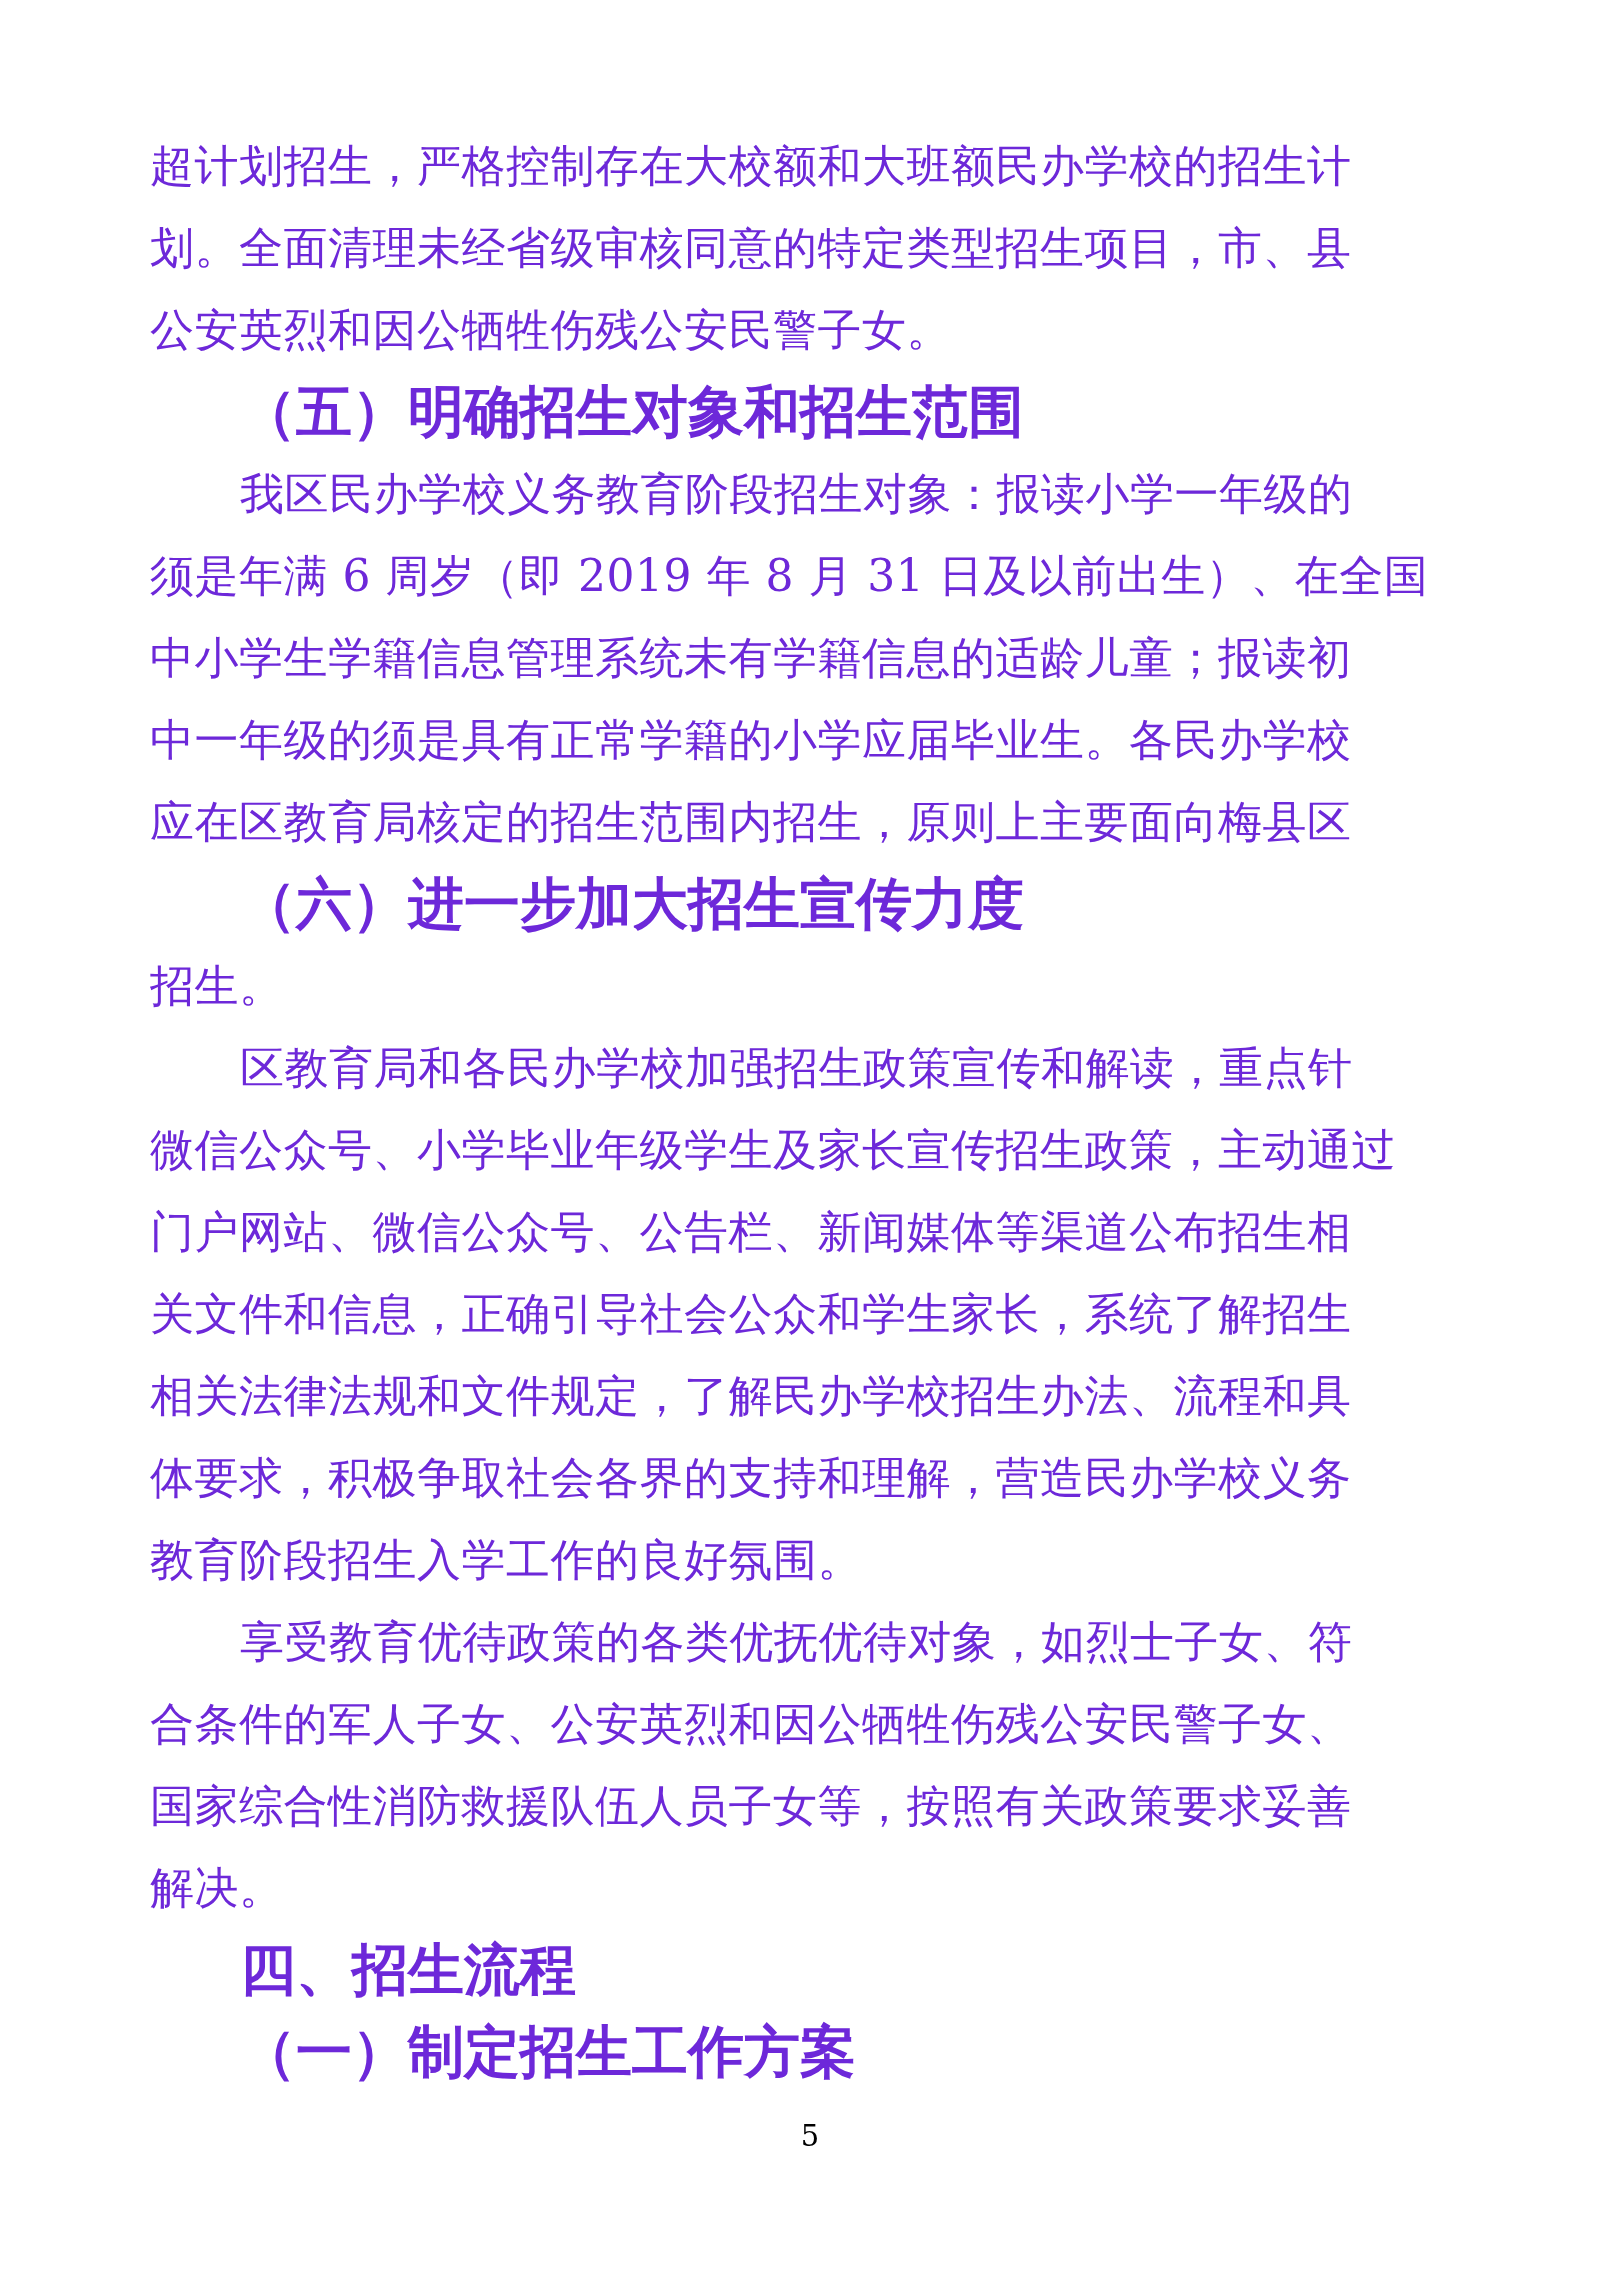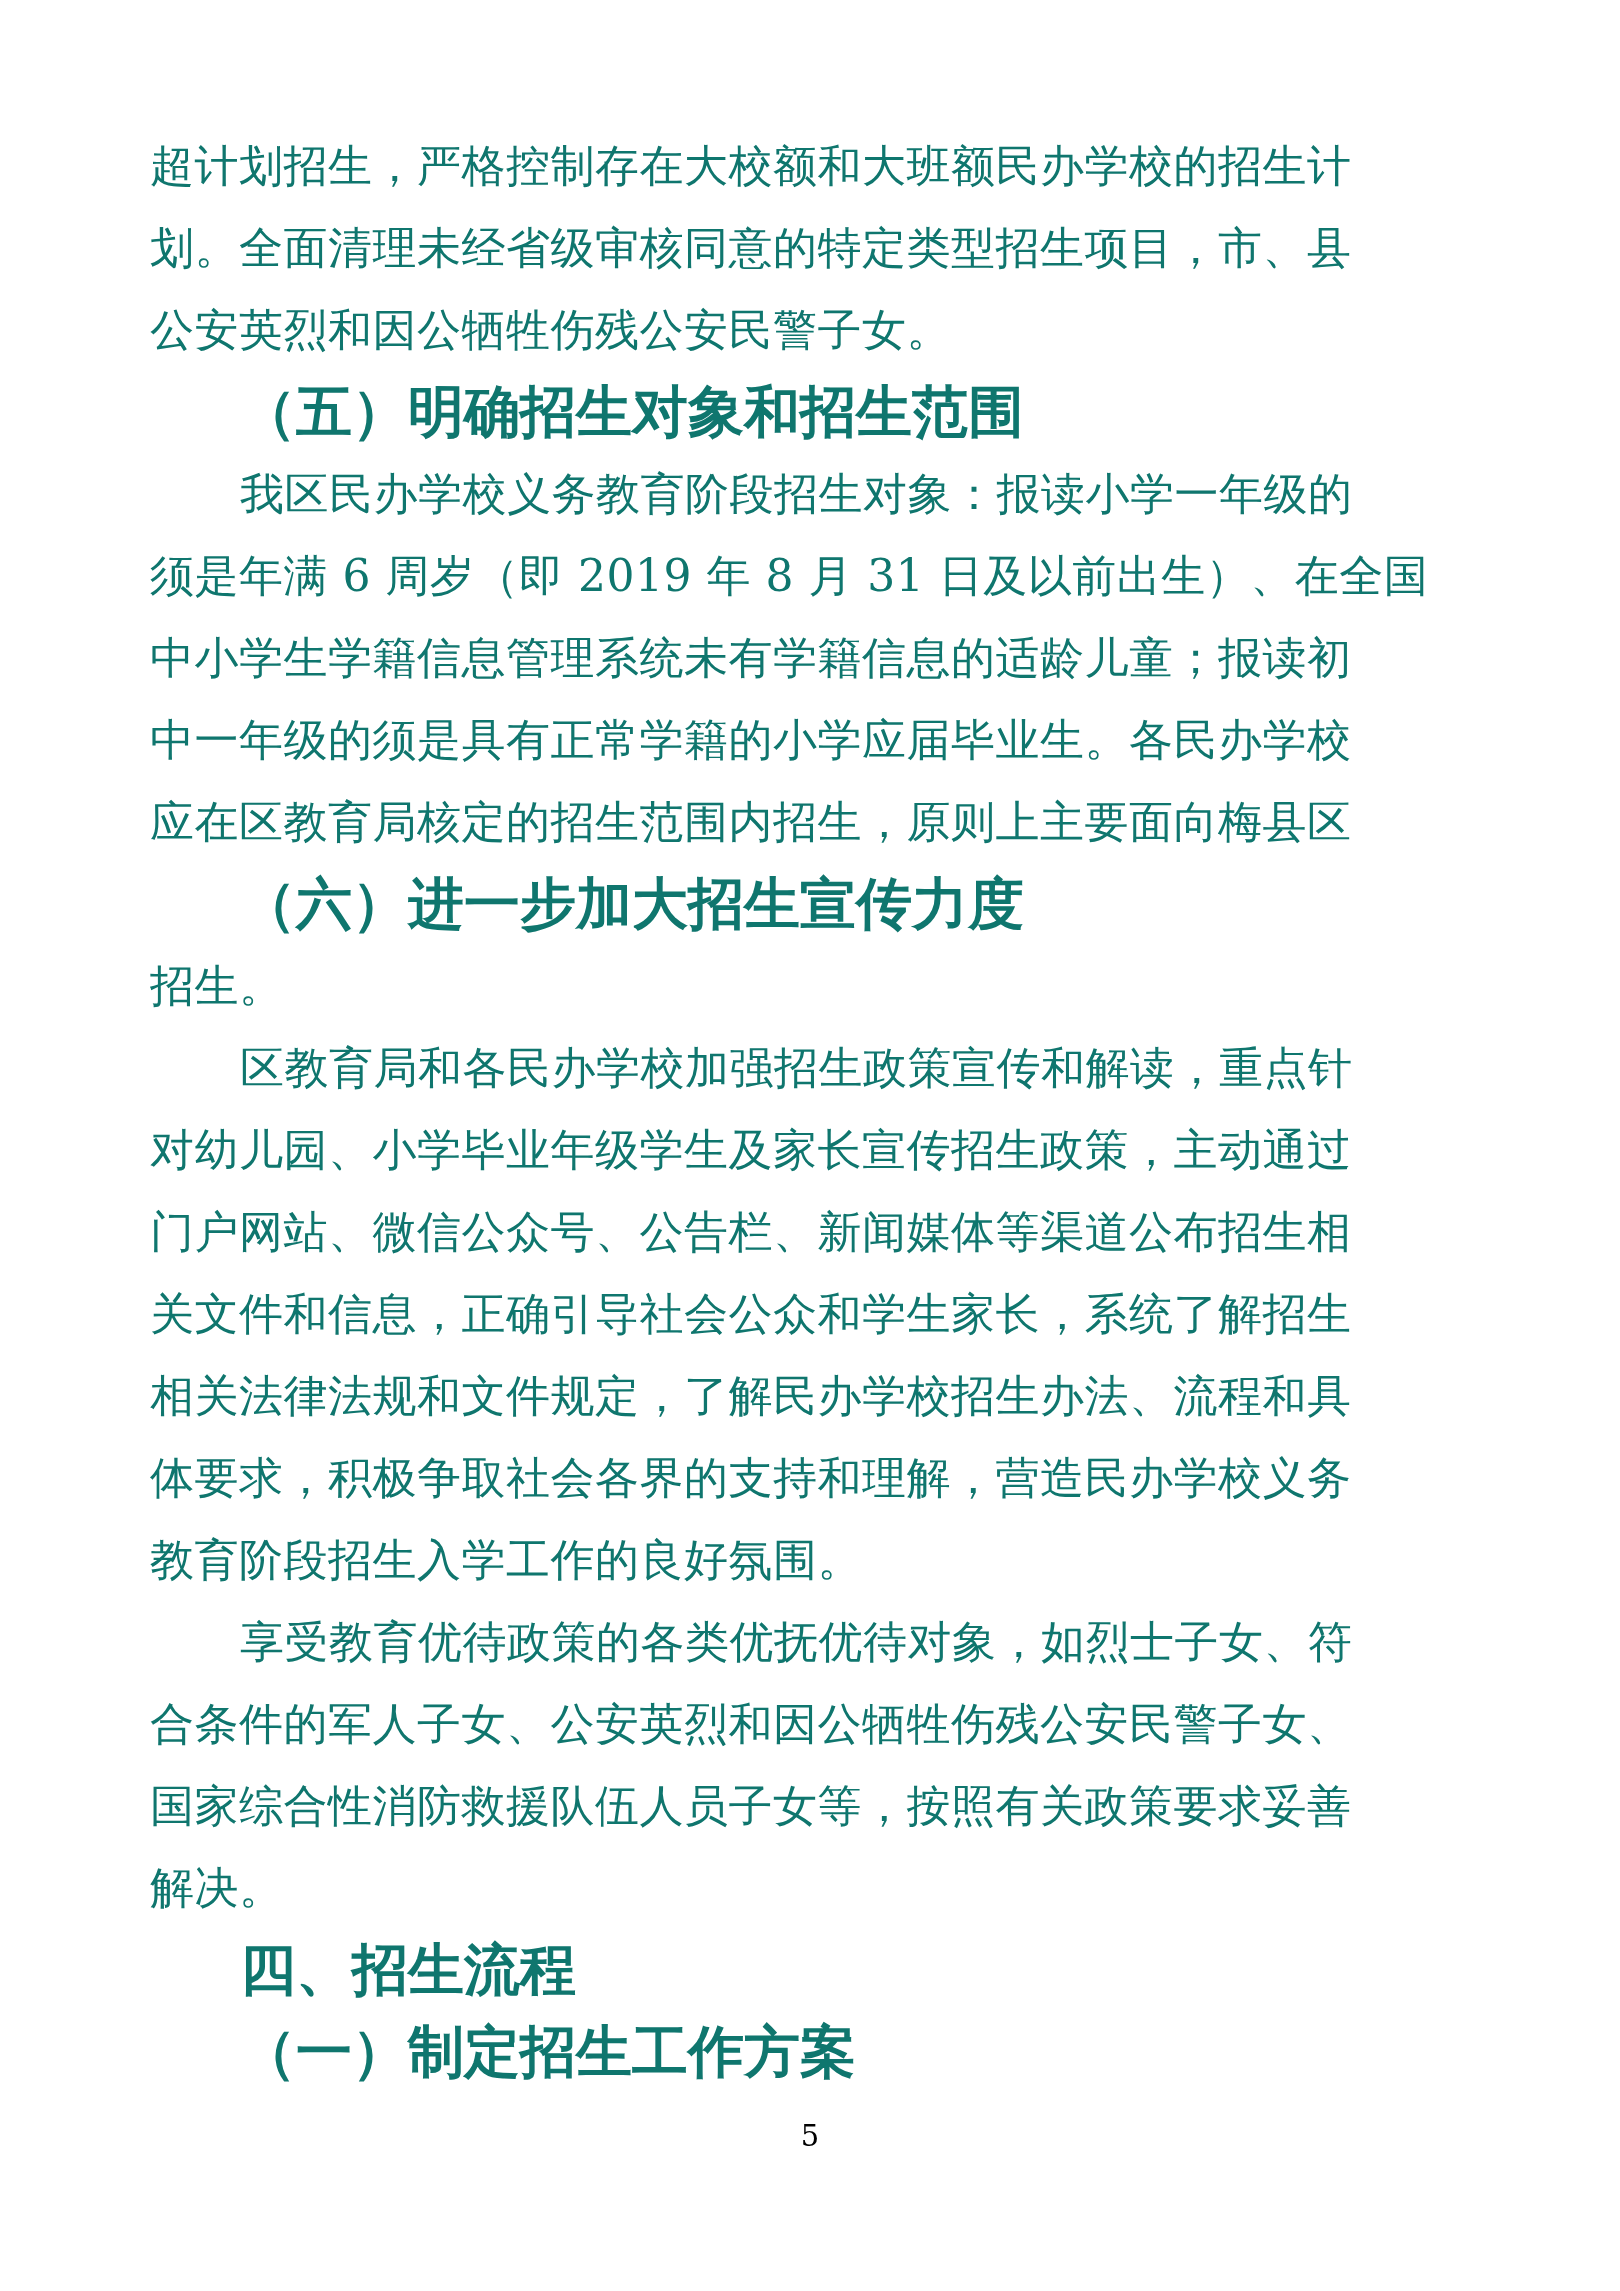--- a/index.html
+++ b/index.html
@@ -31,21 +31,21 @@
     top: 125px;
     width: 1323px;
   }
 
   
   .line {
     font-size: 44px;
     line-height: 82px;
     letter-spacing: 0.5px;
     white-space: pre;
-    color: #0f766e;
+    color: #6d28d9;
     font-family: "DejaVu Serif", "Liberation Serif", serif;
     font-weight: 400;
   }
 
   
   .line.body {
     font-weight: 400;
   }
 
   
@@ -85,21 +85,21 @@
     <div class="line heading indent">（五）明确招生对象和招生范围</div>
     <div class="line body indent">我区民办学校义务教育阶段招生对象：报读小学一年级的</div>
     <div class="line body">须是年满 6 周岁（即 2019 年 8 月 31 日及以前出生）、在全国</div>
     <div class="line body">中小学生学籍信息管理系统未有学籍信息的适龄儿童；报读初</div>
     <div class="line body">中一年级的须是具有正常学籍的小学应届毕业生。各民办学校</div>
     <div class="line body">应在区教育局核定的招生范围内招生，原则上主要面向梅县区</div>
     <div class="line heading indent">（六）进一步加大招生宣传力度</div>
 
     <div class="line body">招生。</div>
     <div class="line body indent">区教育局和各民办学校加强招生政策宣传和解读，重点针</div>
-    <div class="line body">对幼儿园、小学毕业年级学生及家长宣传招生政策，主动通过</div>
+    <div class="line body">微信公众号、小学毕业年级学生及家长宣传招生政策，主动通过</div>
     <div class="line body">门户网站、微信公众号、公告栏、新闻媒体等渠道公布招生相</div>
     <div class="line body">关文件和信息，正确引导社会公众和学生家长，系统了解招生</div>
     <div class="line body">相关法律法规和文件规定，了解民办学校招生办法、流程和具</div>
     <div class="line body">体要求，积极争取社会各界的支持和理解，营造民办学校义务</div>
     <div class="line body">教育阶段招生入学工作的良好氛围。</div>
 
     <div class="line body indent">享受教育优待政策的各类优抚优待对象，如烈士子女、符</div>
     <div class="line body">合条件的军人子女、公安英烈和因公牺牲伤残公安民警子女、</div>
     <div class="line body">国家综合性消防救援队伍人员子女等，按照有关政策要求妥善</div>
     <div class="line body">解决。</div>

